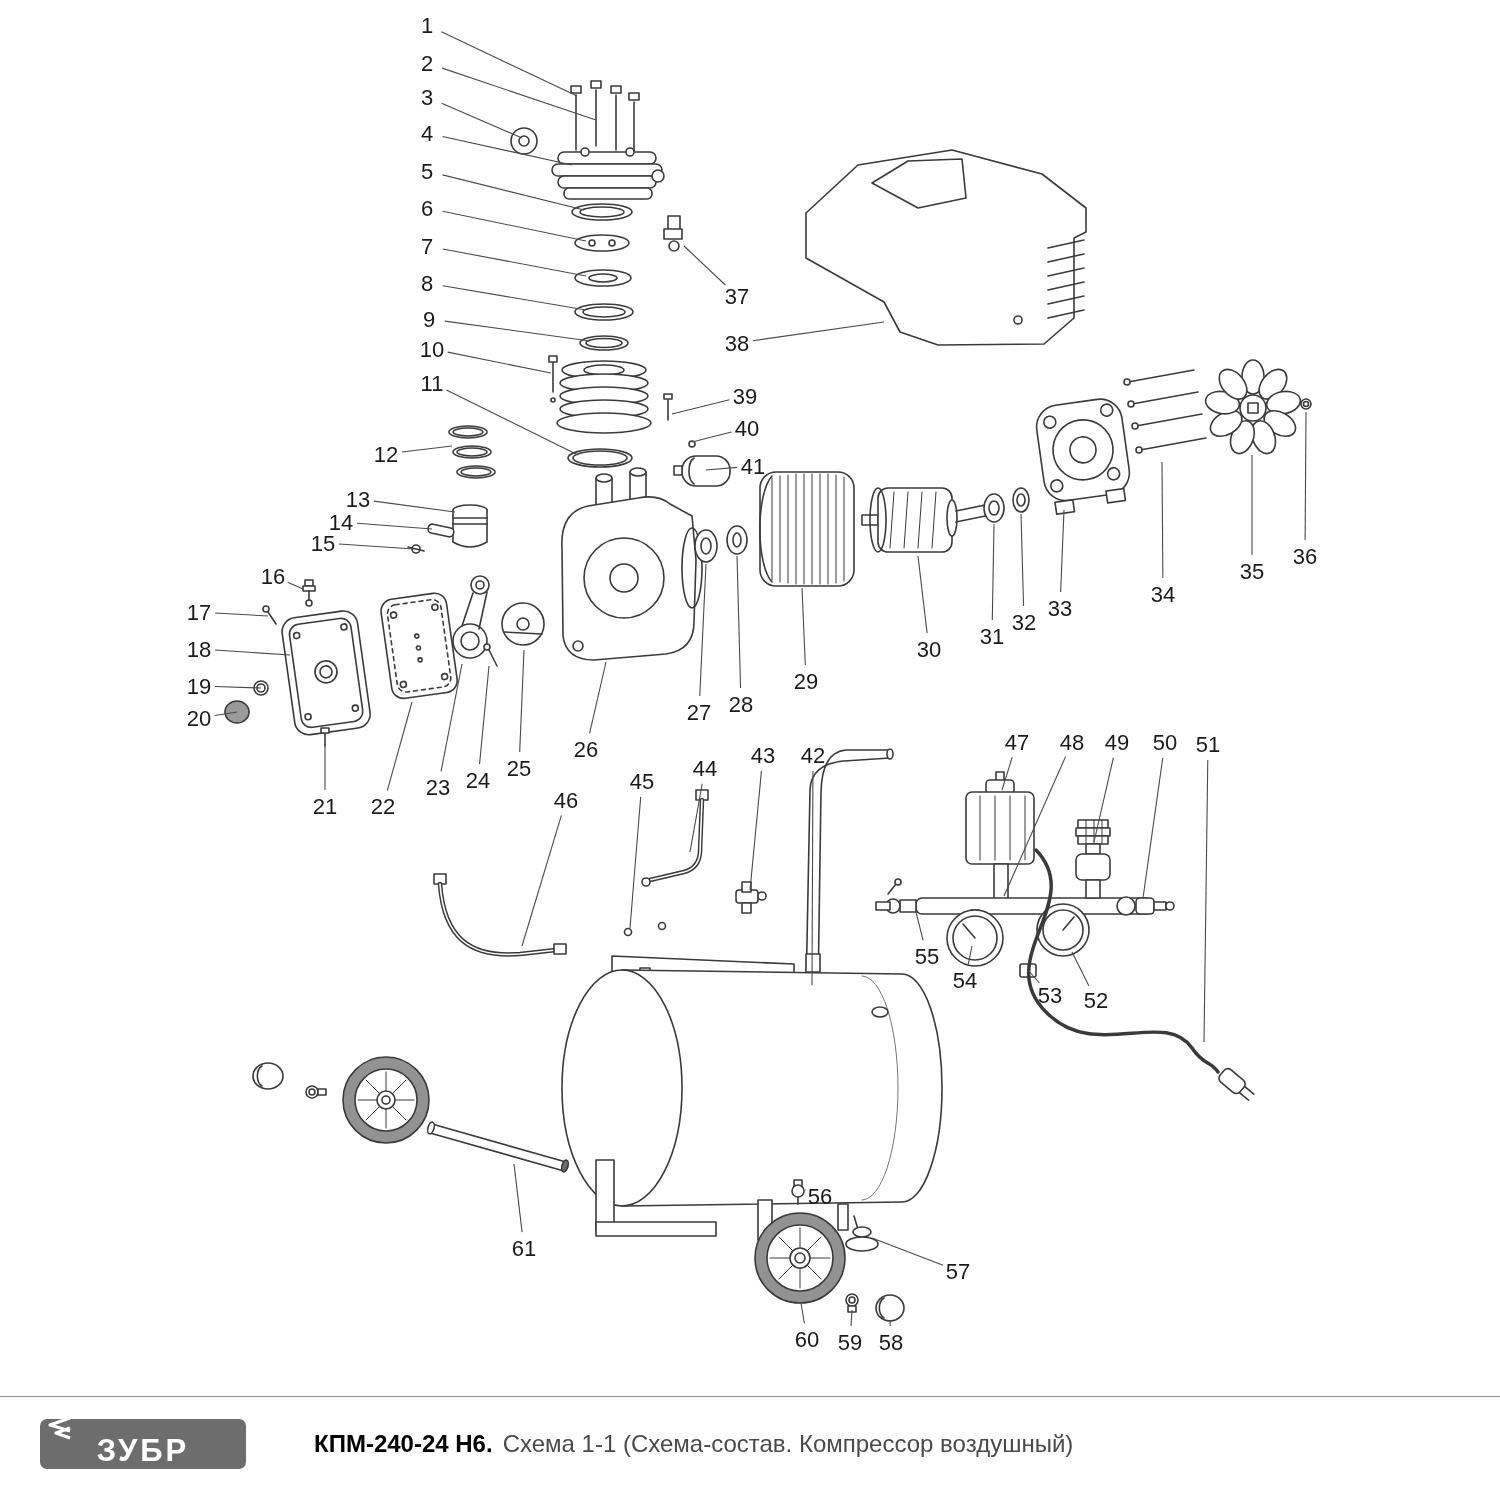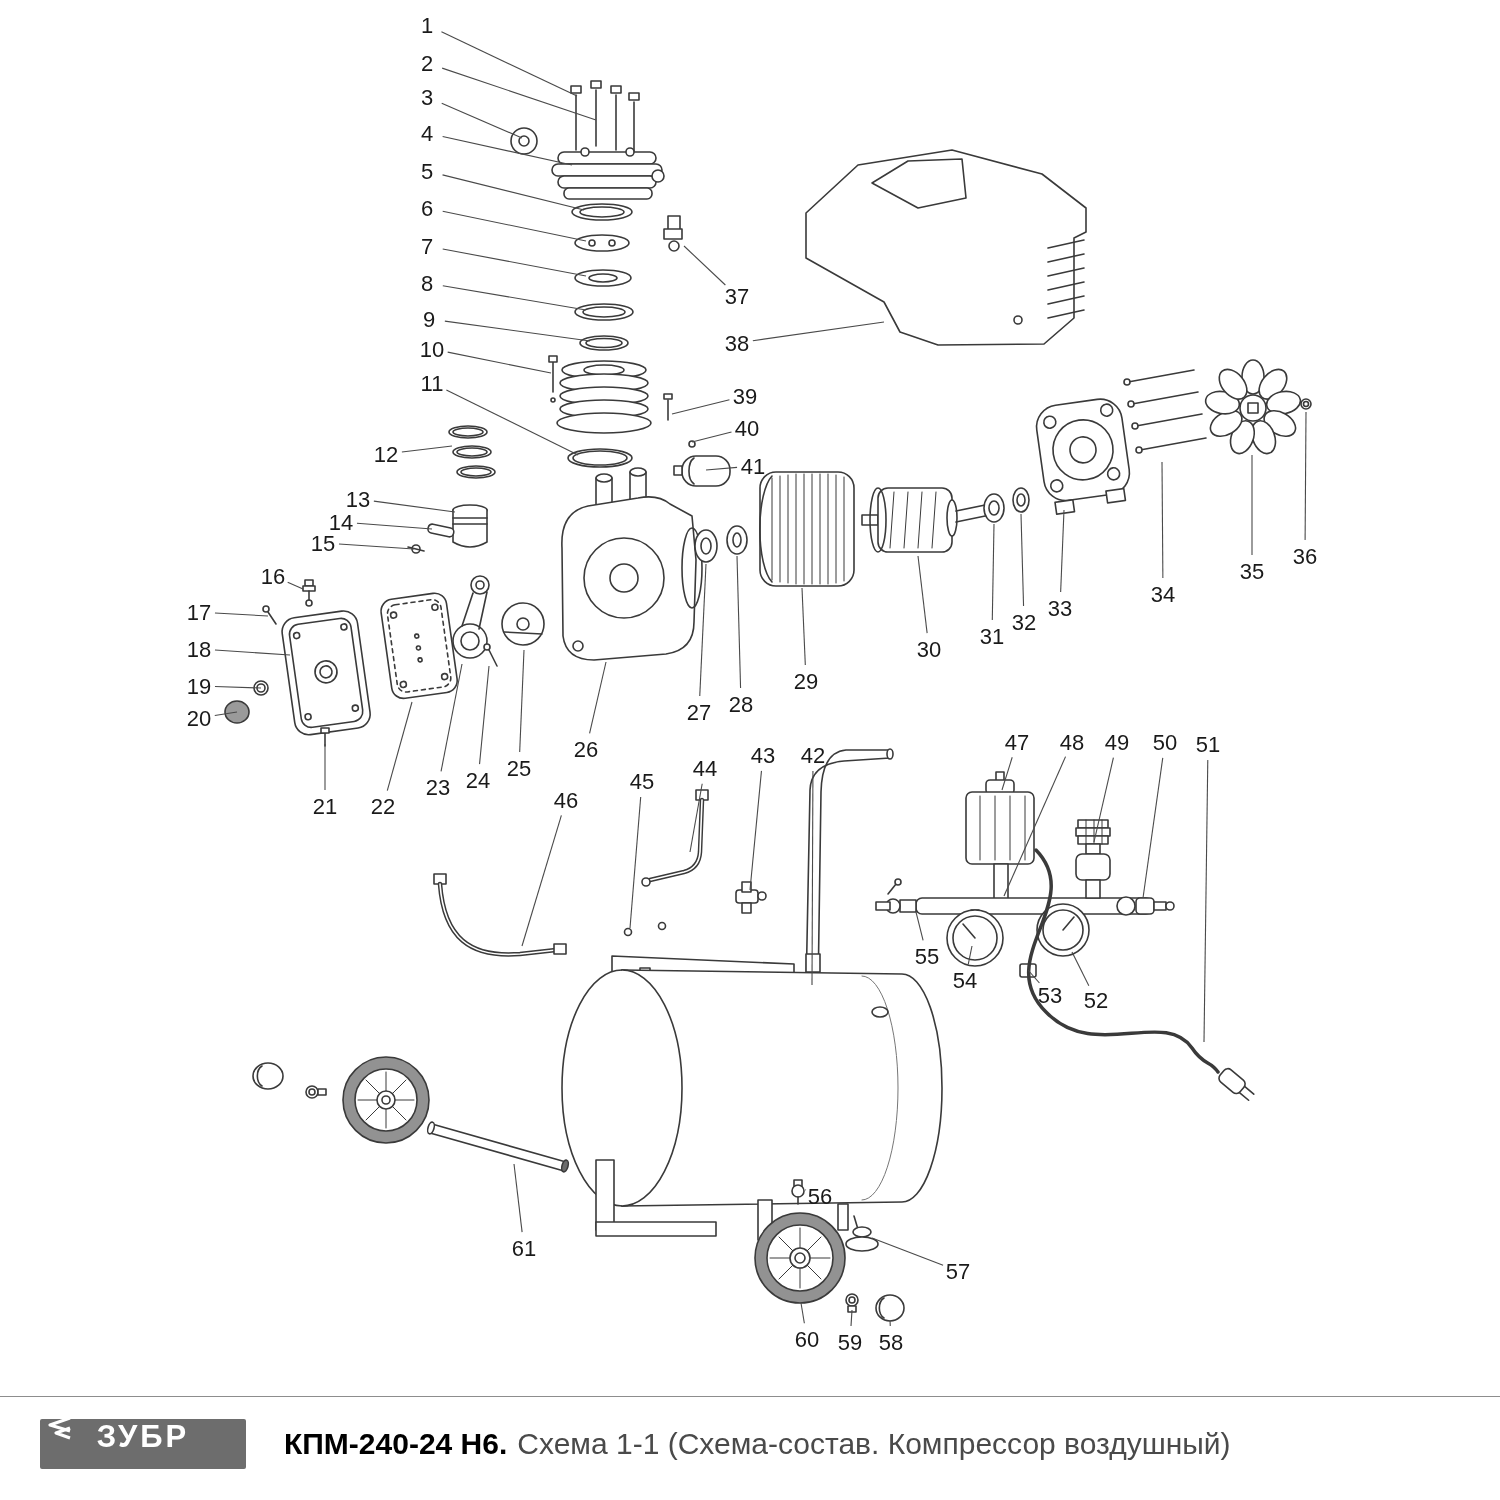--- a/index.html
+++ b/index.html
@@ -6,23 +6,23 @@
   #page{position:relative;width:1500px;height:1500px;background:#fff;overflow:hidden;
         font-family:"Liberation Sans",sans-serif;}
   svg{position:absolute;left:0;top:0;}
   .ln{stroke:#3a3a3a;stroke-width:1.6;fill:none;stroke-linecap:round;stroke-linejoin:round;}
   .fw{fill:#ffffff;}
   .thin{stroke-width:1;}
   .leader{stroke:#4a4a4a;stroke-width:1.1;fill:none;}
   .plabel{font:400 22px "Liberation Sans",sans-serif;fill:#1a1a1a;text-anchor:middle;dominant-baseline:central;}
   #footer-rule{position:absolute;left:0;top:1396px;width:1500px;height:1px;background:#8d8d8d;}
   #footer{position:absolute;left:40px;top:1414px;right:30px;height:60px;display:flex;align-items:center;gap:38px;}
-  #logo{width:206px;height:50px;background:#6d6d6d;border-radius:2px;display:flex;align-items:flex-start;justify-content:center;gap:10px;flex:0 0 auto;}
+  #logo{width:206px;height:50px;background:#6d6d6d;border-radius:7px;display:flex;align-items:flex-end;justify-content:center;gap:10px;flex:0 0 auto;}
   #logo .brand{color:#fff;font-weight:700;font-size:31px;letter-spacing:3px;}
-  #title-line{font-size:30px;color:#4a4a4a;white-space:nowrap;}
+  #title-line{font-size:24px;color:#4a4a4a;white-space:nowrap;margin-left:30px;}
   #title-line .model{color:#000;font-weight:700;margin-right:10px;}
 </style>
 </head>
 <body>
 
 <div id="page">
 
 <svg id="diagram" width="1500" height="1500" viewBox="0 0 1500 1500">
 
   <g class="ln">

